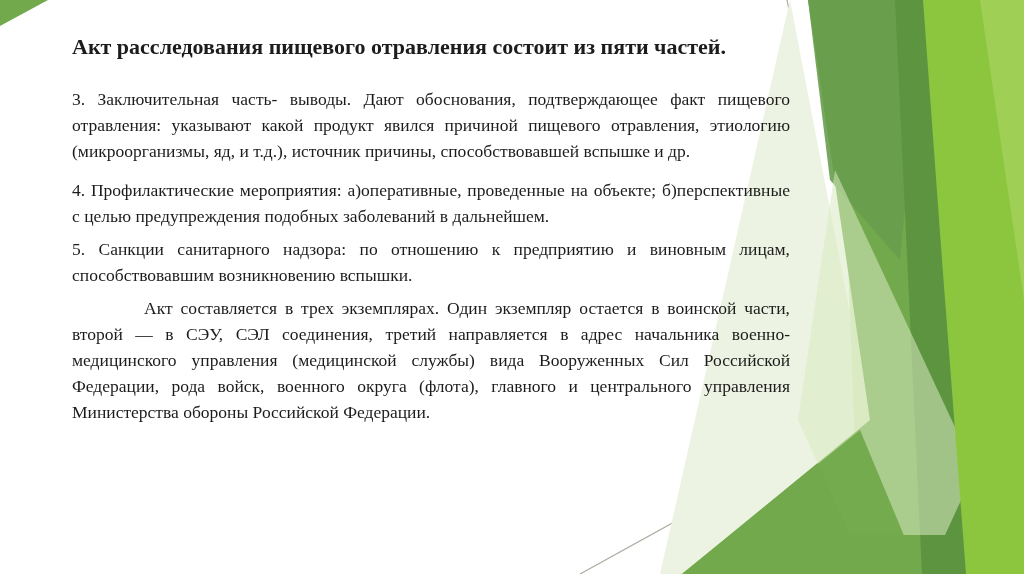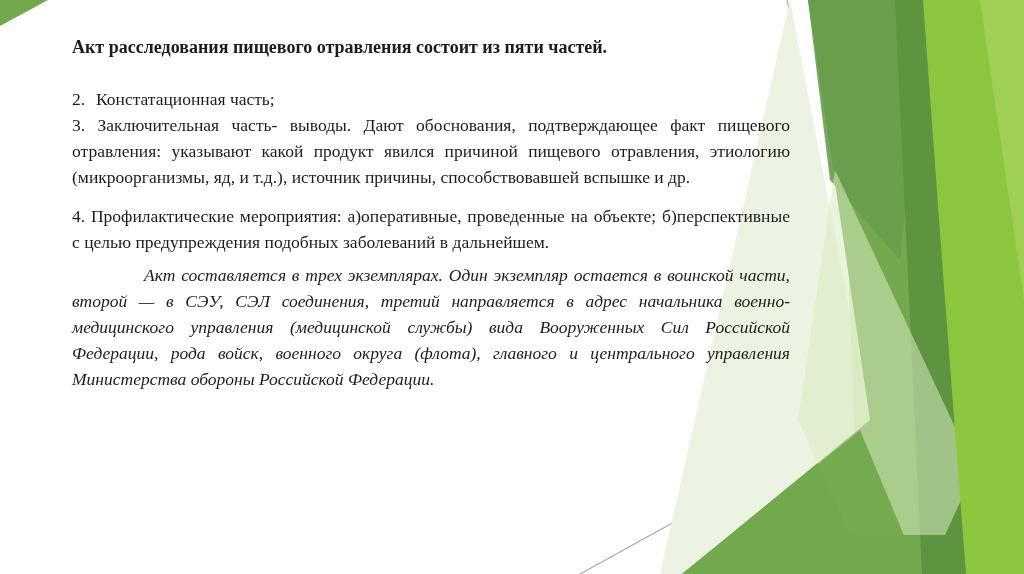--- a/index.html
+++ b/index.html
@@ -8,29 +8,29 @@
     background:#ffffff;
     font-family:"Liberation Serif","DejaVu Serif",serif;
     color:#1c1c1c;
   }
   .decor{position:absolute;top:0;left:0;width:1024px;height:574px;pointer-events:none;}
   .slide-text{
     position:absolute;left:72px;top:34px;width:718px;
     font-size:17.5px;line-height:26px;
   }
   .title{
-    font-weight:bold;font-size:18px;line-height:26px;
+    font-weight:bold;font-size:22px;line-height:26px;
     margin:0 0 26px 0;text-align:left;
   }
   .item{margin:0;text-align:justify;}
   .item.hang{padding-left:28px;}
   .item.hang .marker{display:inline-block;width:24px;margin-left:-28px;}
   .item.gap-sm{margin-top:13px;}
   .item.gap-md{margin-top:7px;}
-  .closing{margin:7px 0 8px 0;text-align:justify;text-indent:72px;font-style:italic;}
+  .closing{margin:7px 0 8px 0;text-align:justify;text-indent:72px;}
 </style>
 </head>
 <body>
 
 <svg class="decor" viewBox="0 0 1024 574" xmlns="http://www.w3.org/2000/svg" aria-hidden="true">
 
   <line x1="1024" y1="329" x2="580" y2="574" stroke-width="1.2" stroke="#a9ad9f"></line>
   <line x1="787" y1="0" x2="900" y2="574" stroke-width="1.2" stroke="#a9ad9f"></line>
 
   <polygon points="790,0 900,574 660,574" fill="#edf3e2"></polygon>
@@ -54,30 +54,31 @@
   <polygon points="682,574 860,430 920,574" opacity="0.95" fill="#72a94c"></polygon>
 
   <polygon points="0,0 48,0 0,26" fill="#72a94c"></polygon>
 </svg>
 
 <div class="slide-text">
 
   <p class="title">Акт расследования пищевого отравления состоит из пяти частей.</p>
 
 
-  <p class="item hang">
-    <span class="marker">2.</span><span>Констатационная часть;</span>
-  </p>
 
   <p class="item">
     <span class="marker">3.</span>
     <span>Заключительная часть- выводы. Дают обоснования, подтверждающее факт пищевого отравления: указывают какой продукт явился причиной пищевого отравления, этиологию (микроорганизмы, яд, и т.д.), источник причины, способствовавшей вспышке и др.</span>
   </p>
 
   <p class="item gap-sm">
     <span class="marker">4.</span>
     <span>Профилактические мероприятия: а)оперативные, проведенные на объекте; б)перспективные с целью предупреждения подобных заболеваний в дальнейшем.</span>
   </p>
 
+  <p class="item gap-md">
+    <span class="marker">5.</span>
+    <span>Санкции санитарного надзора: по отношению к предприятию и виновным лицам, способствовавшим возникновению вспышки.</span>
+  </p>
 
   <p class="closing">Акт составляется в трех экземплярах. Один экземпляр остается в воинской части, второй — в СЭУ, СЭЛ соединения, третий направляется в адрес начальника военно-медицинского управления (медицинской службы) вида Вооруженных Сил Российской Федерации, рода войск, военного округа (флота), главного и центрального управления Министерства обороны Российской Федерации.</p>
 
 </div>
 
 </body></html>

